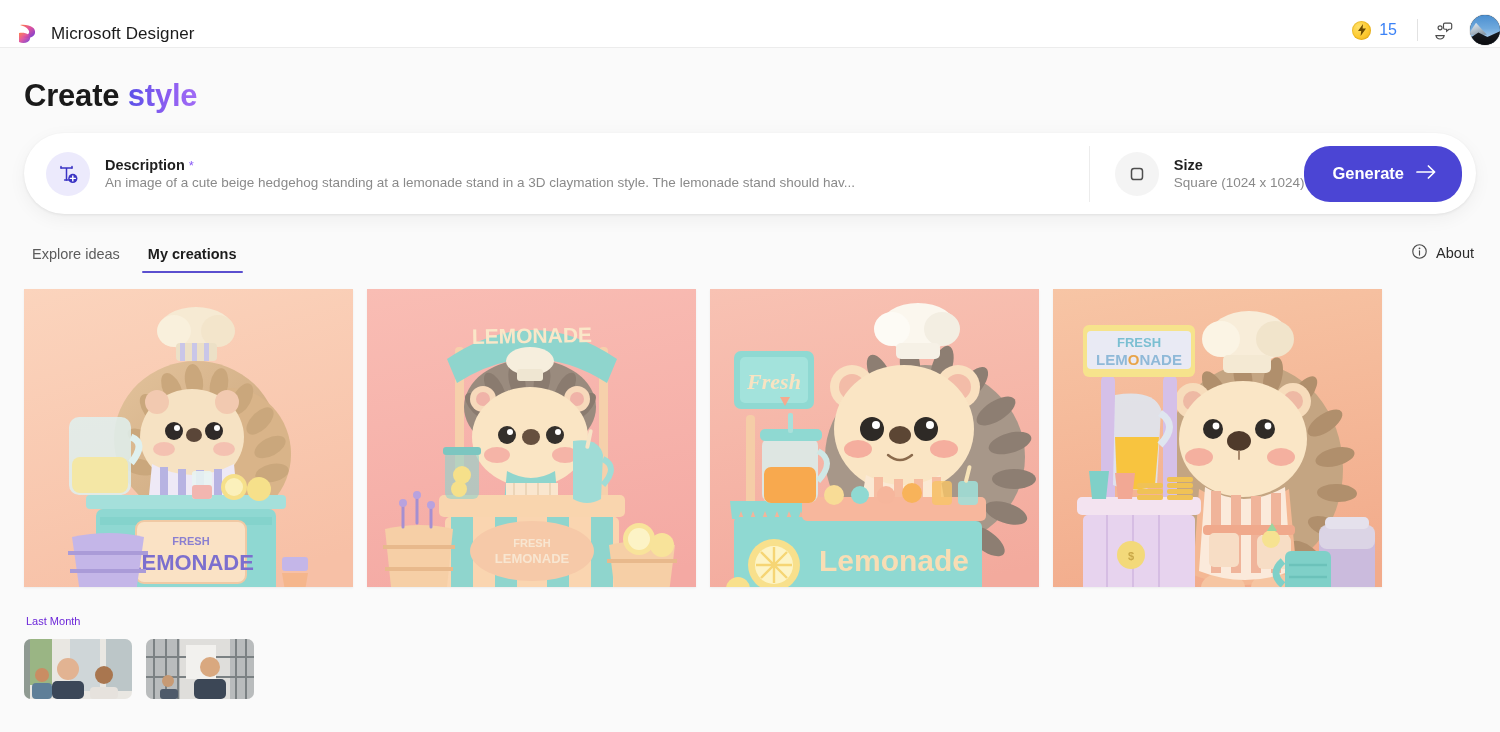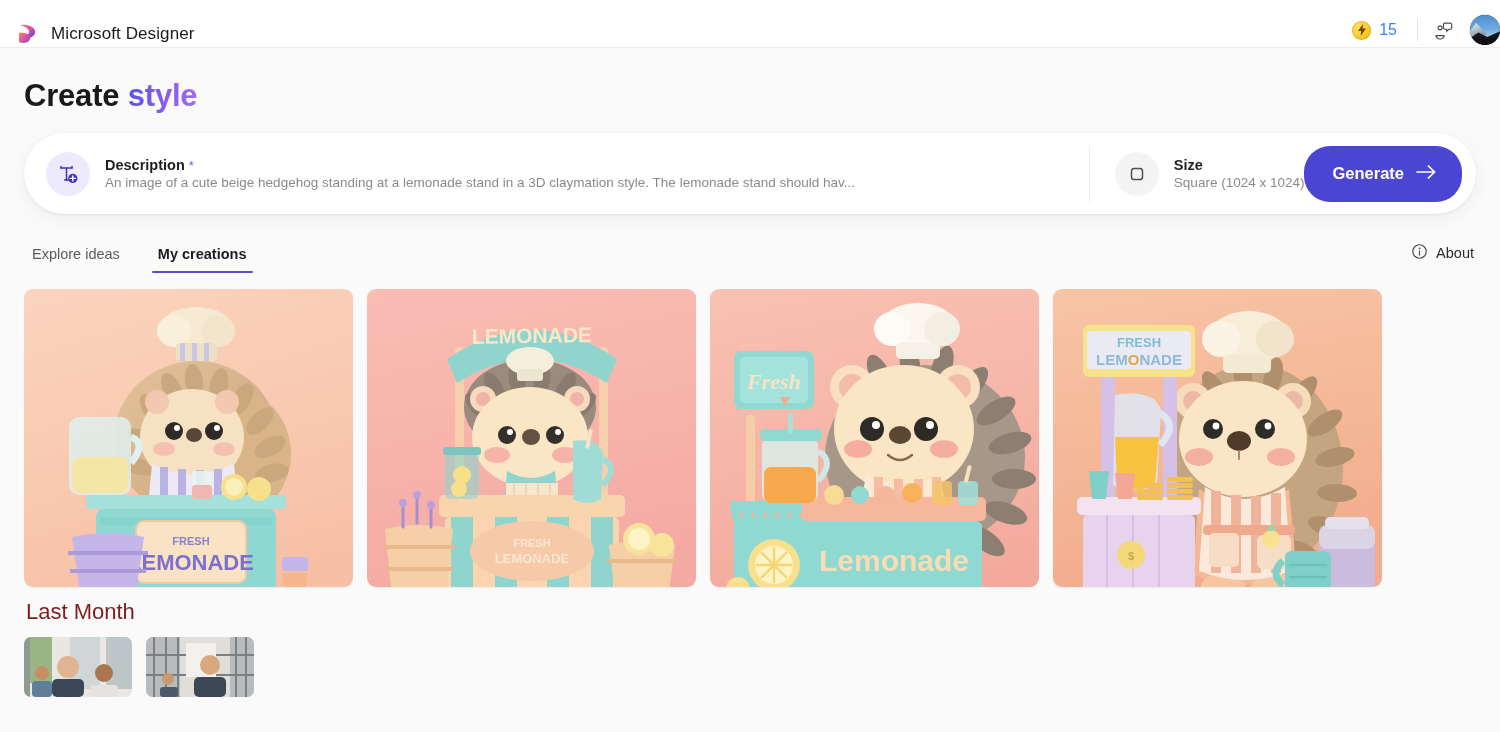--- a/index.html
+++ b/index.html
@@ -120,49 +120,49 @@
     display: flex; align-items: center; gap: 12px;
     font-size: 16.5px; font-weight: 600; cursor: pointer;
     font-family: inherit;
   }
 
   
   .tabs-row {
     display: flex; align-items: center;
     margin-top: 26px; padding: 0 2px;
   }
-  .tabs { display: flex; gap: 26px; }
+  .tabs { display: flex; gap: 16px; }
   .tab {
     font-size: 14.5px; color: #5c5c5c; padding: 6px 6px 11px 6px;
     position: relative; cursor: pointer;
   }
   .tab.active { color: #1c1c1c; font-weight: 700; }
   .tab.active::after {
     content: ""; position: absolute; left: 0; right: 0; bottom: 0;
     height: 2.5px; background: #5b4fcf; border-radius: 2px;
   }
   .about {
     margin-left: auto; display: flex; align-items: center; gap: 8px;
     font-size: 14.5px; color: #2b2b2b; cursor: pointer; padding-bottom: 8px;
   }
 
   
   .gallery {
     display: flex; gap: 14px; margin-top: 16px;
   }
   .gal-item {
-    width: 329px; height: 298px; border-radius: 9px;
+    width: 329px; height: 298px; border-radius: 0;
     overflow: hidden; position: relative; cursor: pointer;
     flex: 0 0 auto;
     box-shadow: 0 1px 2px rgba(0,0,0,.06);
   }
   .gal-img { position: absolute; inset: 0; }
 
   .section-label {
-    font-size: 22px; color: #7f1d1d; margin-top: 12px; padding-left: 2px;
+    font-size: 11px; color: #6d28d9; margin-top: 28px; padding-left: 2px;
   }
   .thumb-row { display: flex; gap: 14px; margin-top: 12px; }
   .thumb {
     width: 108px; height: 60px; border-radius: 7px; overflow: hidden;
     position: relative; flex: 0 0 auto; cursor: pointer;
   }
 </style>
 </head>
 <body>
 

